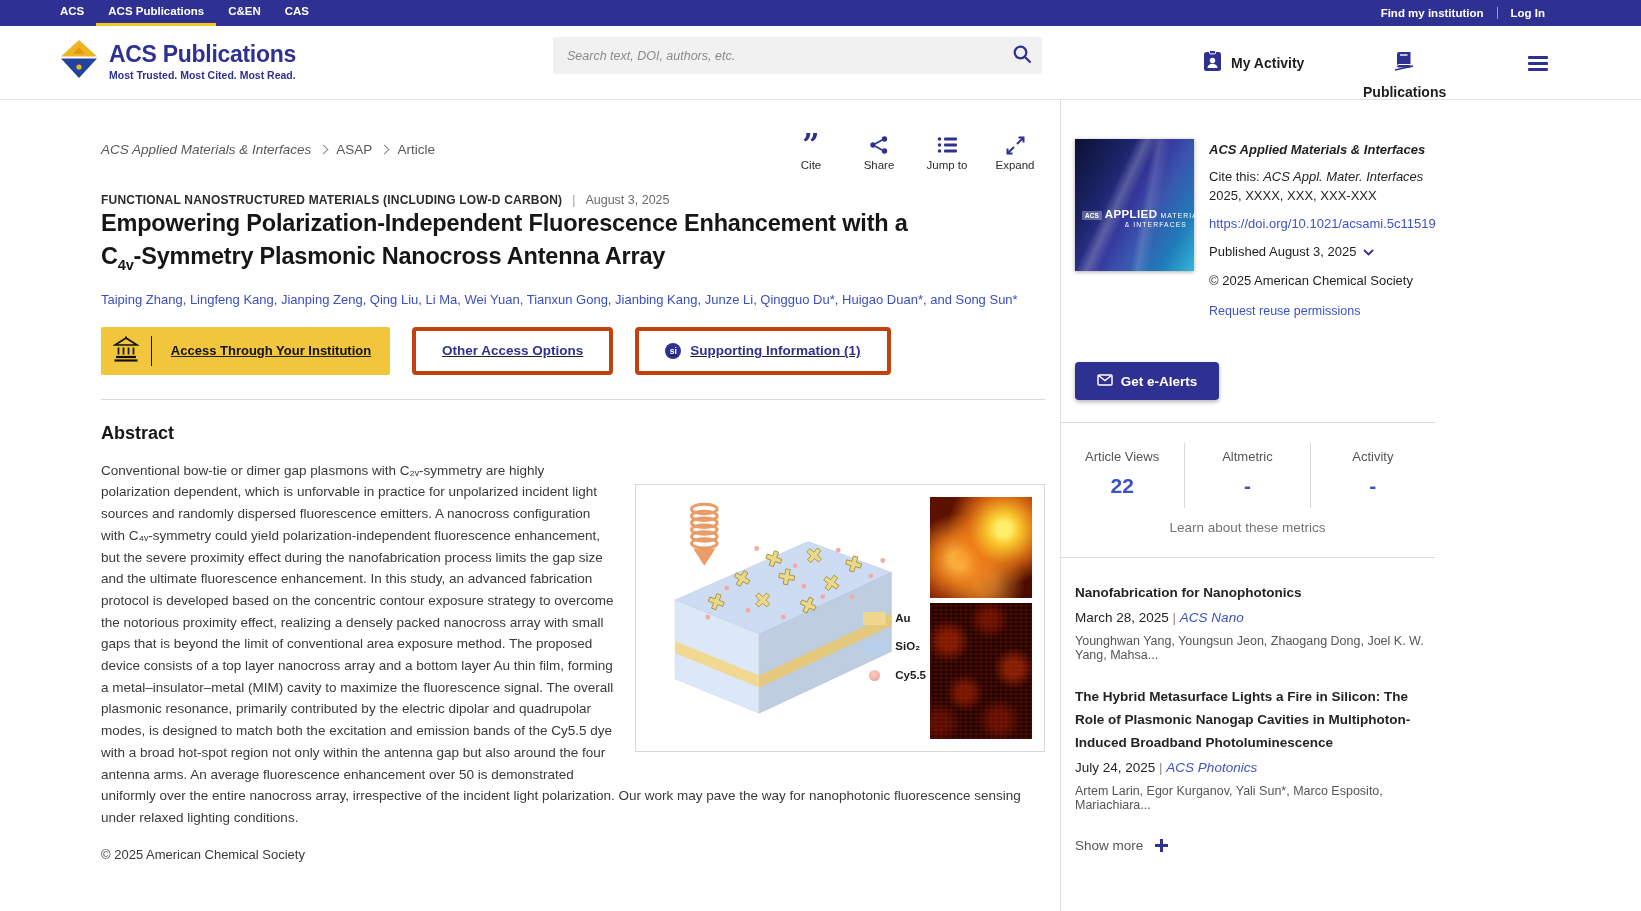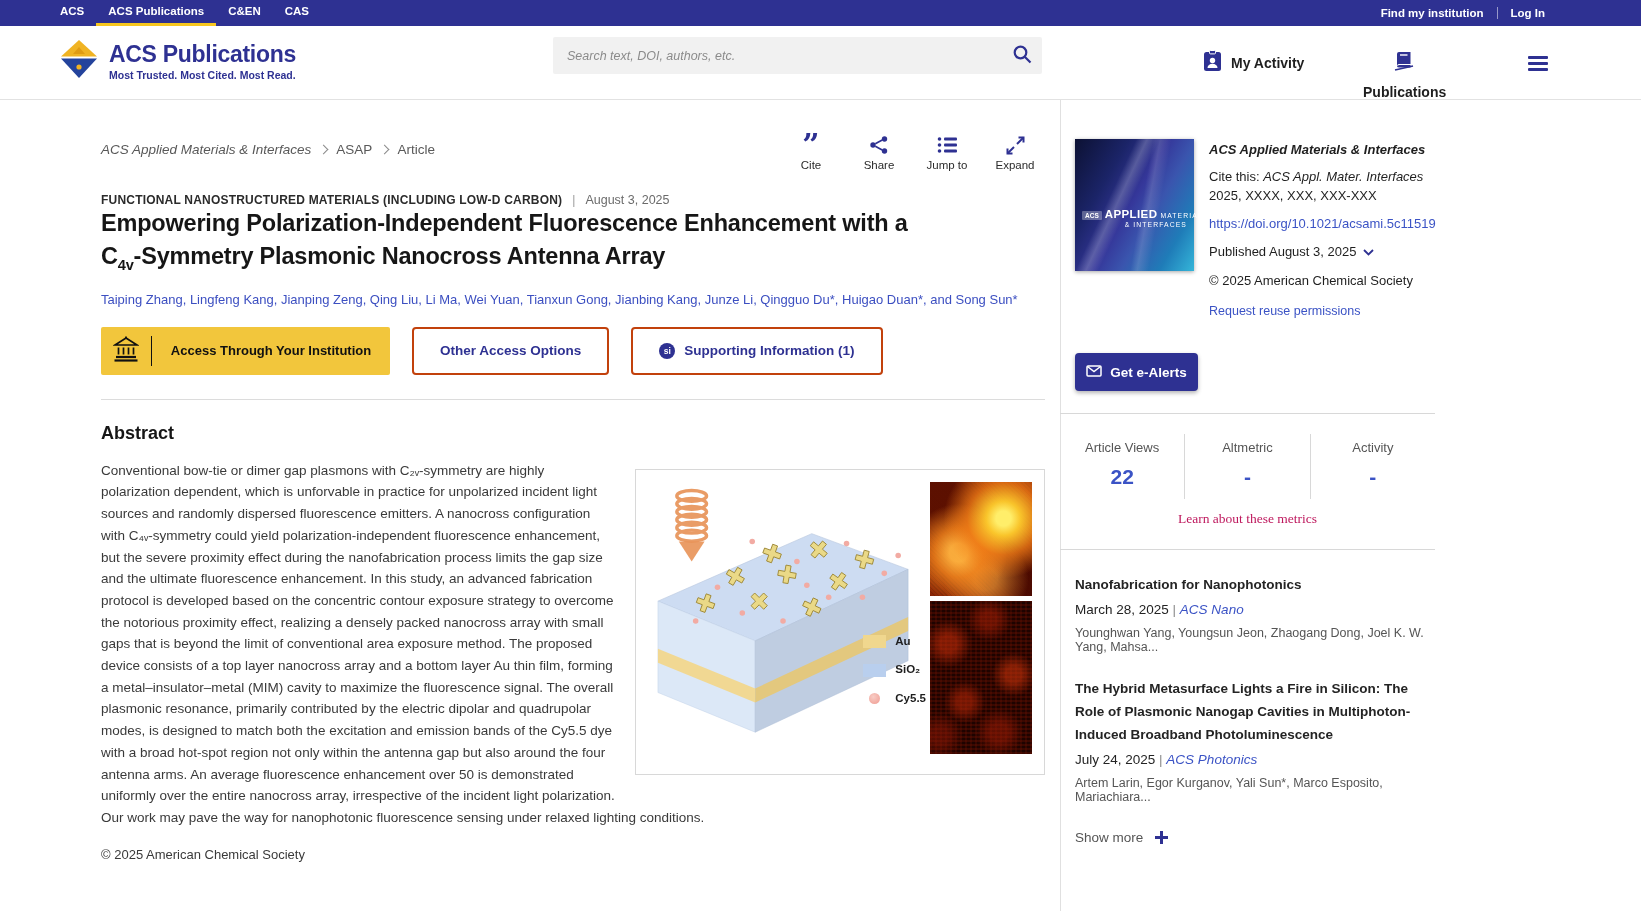--- a/index.html
+++ b/index.html
@@ -45,33 +45,33 @@
 
   .category-row { margin-top:22px; font-size:12px; display:flex; align-items:center; gap:10px; }
   .category { font-weight:700; color:#2b2b2b; letter-spacing:.2px; }
   .cat-sep { color:#9a9a9a; }
   .cat-date { color:#6b6b6b; font-size:12.5px; }
 
   .title { font-size:23.5px; line-height:33px; font-weight:700; color:#161616; max-width:830px; letter-spacing:-0.2px; }
   .title sub { font-size:62%; }
   .authors { margin-top:9px; font-size:13px; color:#3c4fc1; line-height:18px; cursor:pointer; }
 
-  .access-row { margin-top:18px; display:flex; gap:22px; }
+  .access-row { margin-top:18px; display:flex; gap:22px;text-decoration:underline; }
   .btn-inst { height:48px; background:#f2c63c; border:none; border-radius:2px; display:flex; align-items:center; padding:0 0 0 12px; cursor:pointer; width:289px; }
   .inst-divider { width:1px; height:30px; background:#111; margin:0 0 0 12px; }
   .btn-inst .b-label { flex:1; text-align:center; font-size:13px; font-weight:700; color:#111; font-family:inherit; }
-  .btn-outline { height:48px; background:#fff; border:2px solid #c2410c; border-radius:4px; color:#2e3192; font-size:13.5px; font-weight:700; padding:0 26px; display:flex; align-items:center; justify-content:center; gap:9px; cursor:pointer; font-family:inherit; }
+  .btn-outline { height:48px; background:#fff; border:4px solid #c2410c; border-radius:4px; color:#2e3192; font-size:13.5px; font-weight:700; padding:0 26px; display:flex; align-items:center; justify-content:center; gap:9px; cursor:pointer; font-family:inherit; }
   .si-badge { width:16px; height:16px; border-radius:50%; background:#2e3192; color:#fff; font-size:8.5px; font-weight:700; display:flex; align-items:center; justify-content:center; text-transform:lowercase; }
 
   .rule { border:none; border-top:1px solid #dcdcdc; margin-top:24px; }
   .abstract-h { margin-top:23px; font-size:18px; font-weight:700; color:#161616; }
   .abstract-body { margin-top:16px; font-size:13.5px; line-height:21.7px; color:#3a3a3a; }
 
   
-  .fig { float:right; width:410px; height:306px; border:1px solid #d8d8d8; background:#fff; margin:9px 0 14px 18px; padding:12px; display:flex; position:relative; }
+  .fig { float:right; width:410px; height:268px; border:1px solid #d8d8d8; background:#fff; margin:24px 0 14px 18px; padding:12px; display:flex; position:relative; }
   .fig-left { flex:1; position:relative; }
   .fig-left svg { width:100%; height:100%; }
   .fig-right { width:102px; display:flex; flex-direction:column; gap:5px; margin-left:8px; }
   .thermal-top { height:114px;
     background-color:#8a2505;
     background-image:
       radial-gradient(circle at 72% 32%, #ffee6a 0 7%, rgba(255,205,45,.95) 16%, rgba(242,125,22,.75) 34%, rgba(160,40,5,0) 56%),
       radial-gradient(circle at 28% 62%, rgba(255,178,62,.95) 0 9%, rgba(250,140,30,.75) 24%, rgba(160,40,5,0) 48%),
       radial-gradient(circle at 55% 85%, rgba(255,170,60,.6) 0 10%, rgba(160,40,5,0) 38%),
       radial-gradient(circle at 10% 15%, rgba(90,15,0,.95) 0 14%, rgba(90,15,0,0) 40%),
@@ -117,29 +117,29 @@
   .cover-l3 { font-size:6.8px; letter-spacing:1.1px; text-align:right; margin-top:1px; }
   .cite-block { font-size:13px; color:#1f1f1f; padding-top:2px; line-height:17px; }
   .j-title { font-weight:700; font-style:italic; margin-bottom:9px; }
   .cite-line { margin-bottom:10px; line-height:19px; }
   .cite-journal { font-style:italic; }
   .doi-link { display:inline-block; color:#3b53c5; margin-bottom:11px; cursor:pointer; text-decoration:none; }
   .published { display:flex; align-items:center; gap:7px; margin-bottom:12px; cursor:pointer; }
   .sb-copy { margin-bottom:13px; }
   .reuse-link { color:#3b53c5; font-size:12.5px; cursor:pointer; }
 
-  .alerts-btn { margin-top:33px; width:123px; height:38px; background:#2e3192; color:#fff; border:none; border-radius:4px; font-size:13.5px; font-weight:700; display:flex; align-items:center; justify-content:center; gap:8px; cursor:pointer; box-shadow:0 2px 4px rgba(0,0,0,.3); font-family:inherit; }
+  .alerts-btn { margin-top:42px; width:144px; height:38px; background:#2e3192; color:#fff; border:none; border-radius:4px; font-size:13.5px; font-weight:700; display:flex; align-items:center; justify-content:center; gap:8px; cursor:pointer; box-shadow:0 2px 4px rgba(0,0,0,.3); font-family:inherit; }
 
   .sb-rule { border:none; border-top:1px solid #d8d8d8; margin:22px 0 0 -15px; width:375px; }
   .metrics { display:flex; margin:20px 0 0 -15px; width:375px; text-align:center; }
   .metric { flex:1; padding:6px 8px 10px; }
   .metric + .metric { border-left:1px solid #d8d8d8; }
   .m-label { font-size:13px; color:#555; }
   .m-value { font-size:21px; font-weight:700; color:#3b53c5; margin-top:10px; }
-  .learn-link { text-align:center; font-size:13.5px; color:#be185d; margin-top:12px; cursor:pointer; width:345px;font-family:Liberation Serif, serif; }
+  .learn-link { text-align:center; font-size:13.5px; color:#737373; margin-top:12px; cursor:pointer; width:345px; }
 
   .rec-heading { margin-top:24px; font-size:15px; font-weight:700; color:#161616; }
   .rec-item { margin-top:23px; cursor:pointer; }
   .rec-title { font-size:13.5px; font-weight:700; color:#242424; line-height:23px; max-width:395px; }
   .rec-meta { margin-top:6px; font-size:13.5px; color:#242424; }
   .rec-journal { color:#3b53c5; font-style:italic; }
   .rec-sep { color:#8a8a8a; }
   .rec-authors { margin-top:9px; font-size:12.5px; color:#555; }
   .show-more { margin-top:26px; display:flex; align-items:center; gap:12px; font-size:13.5px; color:#555; cursor:pointer; }
   .plus-icon { position:relative; width:13px; height:13px; }

